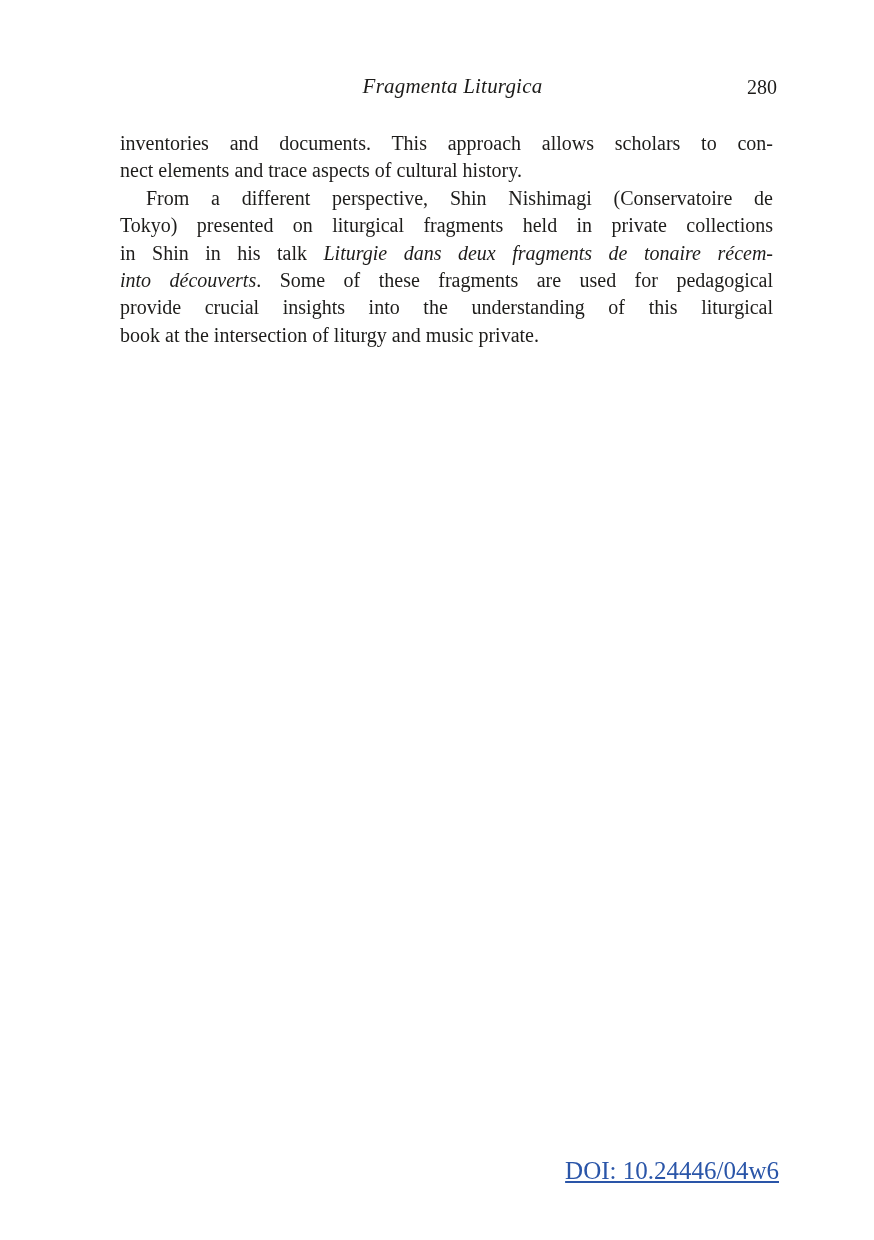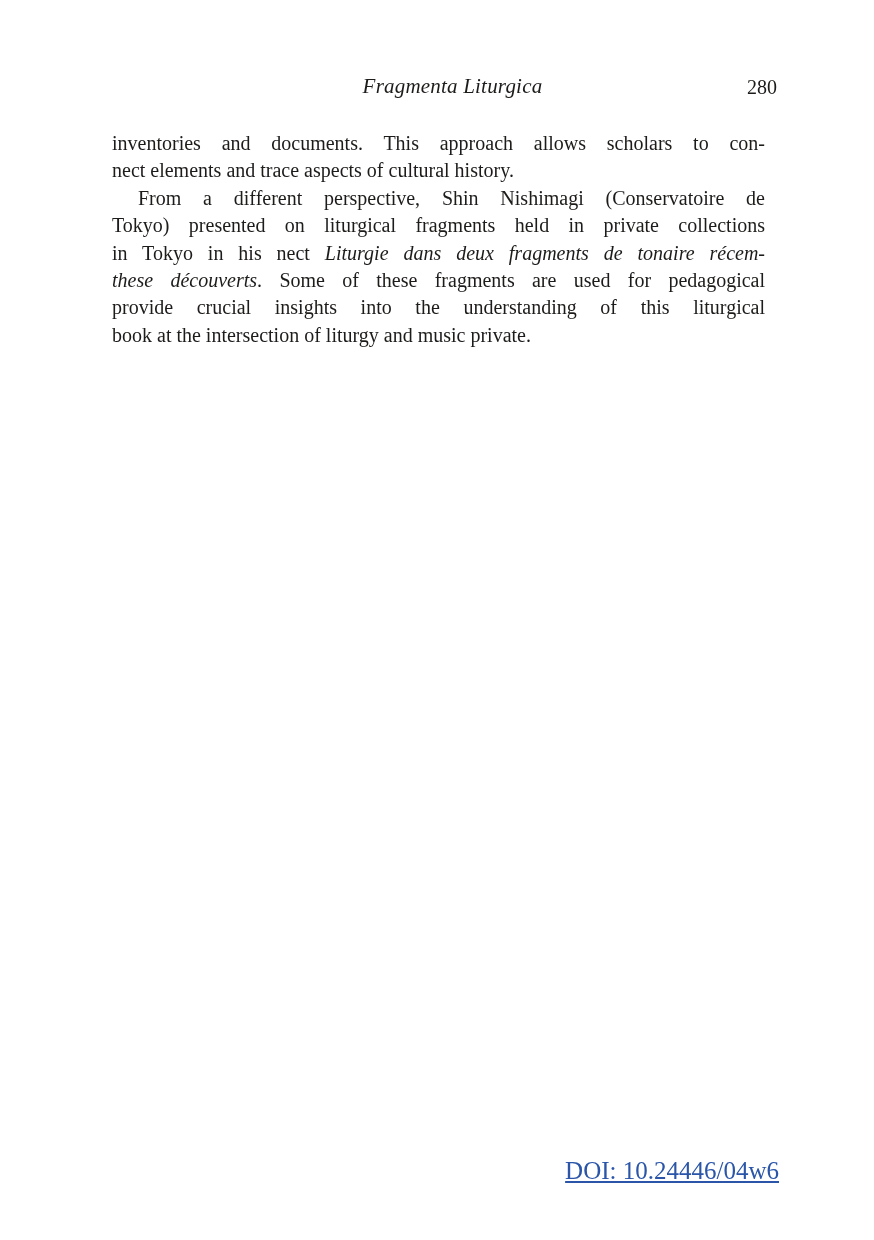--- a/index.html
+++ b/index.html
@@ -29,21 +29,21 @@
     letter-spacing: 0.2px;
   }
   .page-number {
     position: absolute;
     right: 2px; top: 1px;
     font-size: 20px;
     line-height: 28px;
   }
   .body-text {
     position: absolute;
-    left: 112px; top: 130px;
+    left: 120px; top: 130px;
     width: 653px;
     font-size: 20px;
     line-height: 27.4px;
   }
   .text-line {
     text-align: justify;
     text-align-last: justify;
     -moz-text-align-last: justify;
     white-space: normal;
   }
@@ -72,21 +72,21 @@
   <div class="running-header">
     <span class="header-title">Fragmenta Liturgica</span>
     <span class="page-number">280</span>
   </div>
 
   <div class="body-text">
       <div class="text-line"><span>inventories and documents. This approach allows scholars to con-</span></div>
       <div class="text-line no-justify"><span>nect elements and trace aspects of cultural history.</span></div>
       <div class="text-line indent"><span>From a different perspective, Shin Nishimagi (Conservatoire de</span></div>
       <div class="text-line"><span>Tokyo) presented on liturgical fragments held in private collections</span></div>
-      <div class="text-line"><span>in Tokyo in his nect </span><span class="seg-italic">Liturgie dans deux fragments de tonaire récem-</span></div>
-      <div class="text-line"><span class="seg-italic">these découverts</span><span>. Some of these fragments are used for pedagogical</span></div>
+      <div class="text-line"><span>in Shin in his talk </span><span class="seg-italic">Liturgie dans deux fragments de tonaire récem-</span></div>
+      <div class="text-line"><span class="seg-italic">into découverts</span><span>. Some of these fragments are used for pedagogical</span></div>
       <div class="text-line"><span>provide crucial insights into the understanding of this liturgical</span></div>
       <div class="text-line no-justify"><span>book at the intersection of liturgy and music private.</span></div>
     </div>
 
   <a class="doi-link">DOI: 10.24446/04w6</a>
 
 </div>
 
 </body></html>

